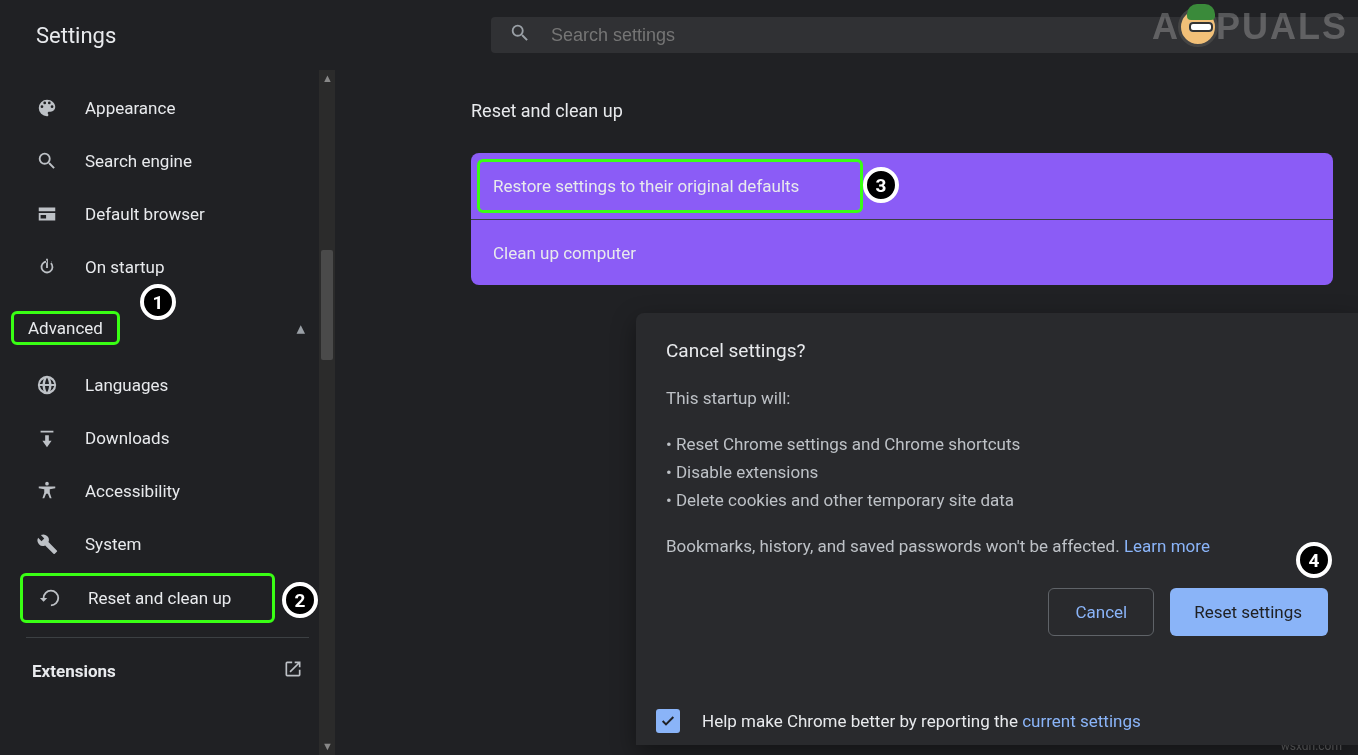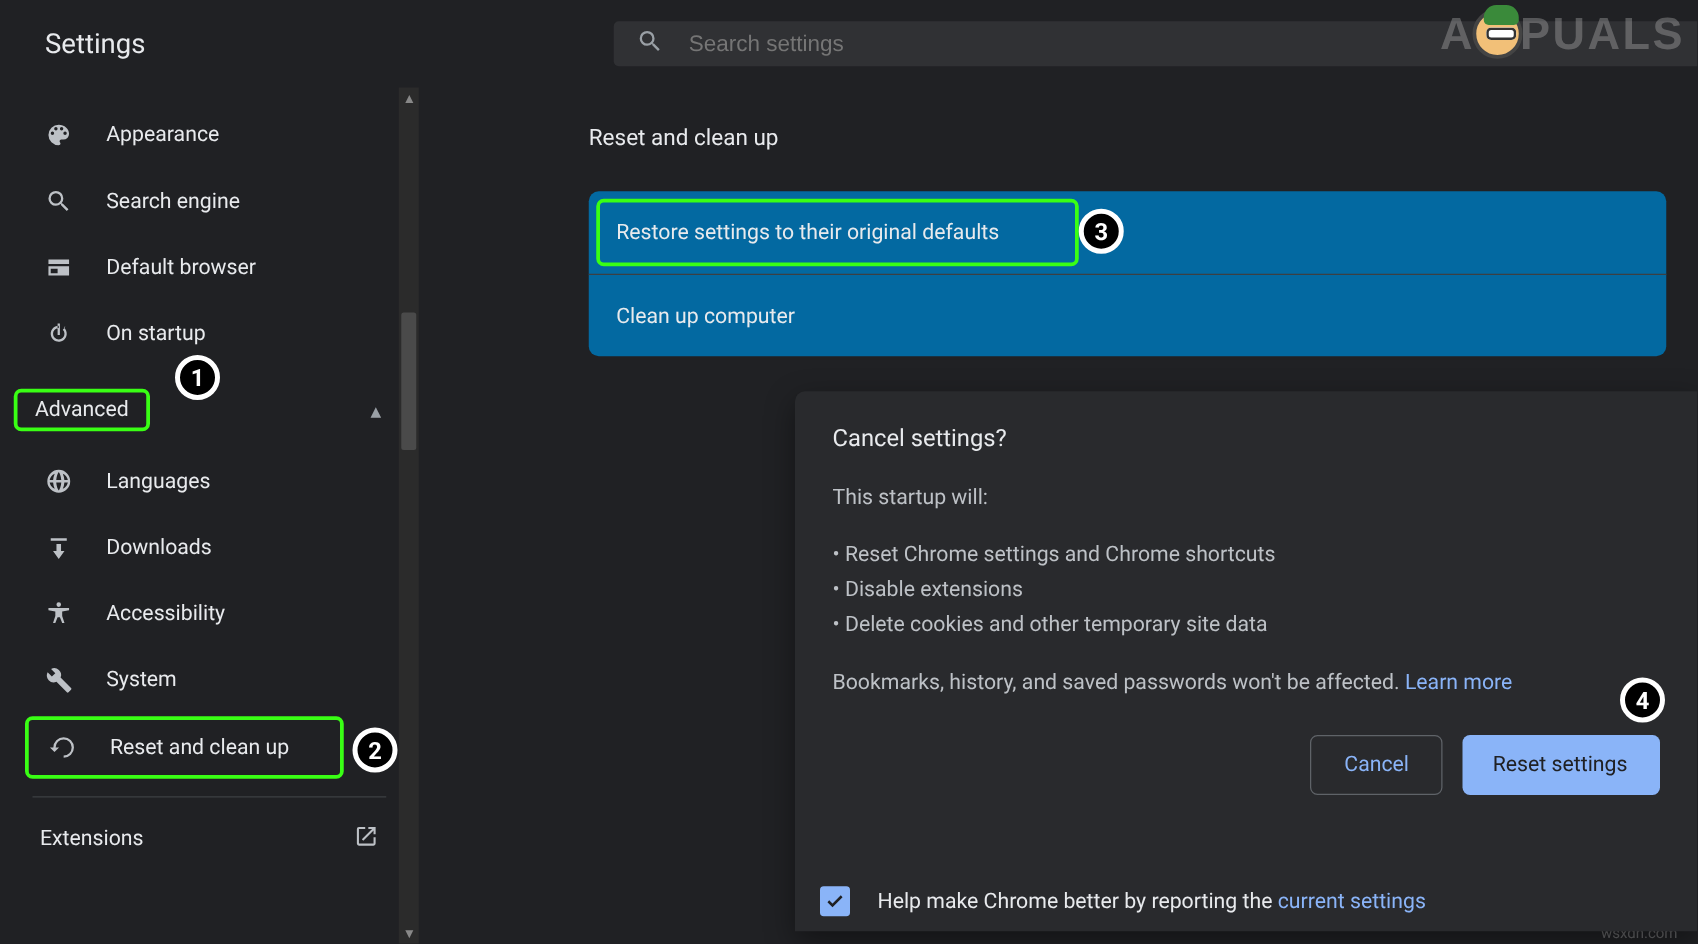--- a/index.html
+++ b/index.html
@@ -93,27 +93,27 @@
     margin: 12px 0 8px 0;
   }
   .highlight-box {
     border: 3px solid #39ff14;
     border-radius: 6px;
   }
   .sec-hl { display:inline-flex; align-items:center; padding:4px 14px; margin-left:-24px; }
   .divider { height:1px; background:#3c4043; margin:14px 26px 8px 26px; }
   .extensions {
     display:flex; align-items:center; justify-content:space-between;
-    padding:0 32px; height:50px; font-size:17px; color:#e8eaed;
+    padding:0 32px; height:50px; font-size:17px; color:#e8eaed;font-weight:bold;
   }
   
   .main { flex:1; padding:30px 0 0 0; position:relative; }
   .section-title { font-size:18px; color:#e8eaed; margin-left:0; margin-bottom:32px; }
   .card {
-    background:#0369a1; border-radius:8px; width:862px; overflow:visible;
+    background:#8b5cf6; border-radius:8px; width:862px; overflow:visible;
   }
   .card-row {
     height:66px; display:flex; align-items:center; padding:0 22px;
     font-size:17px; color:#e8eaed; position:relative;
   }
   .sep { border-top:1px solid #3c4043; }
   
   .dialog {
     position:absolute; left:636px; top:313px; right:0; bottom:10px;
     background:#292a2d; border-radius:8px 0 0 0;

